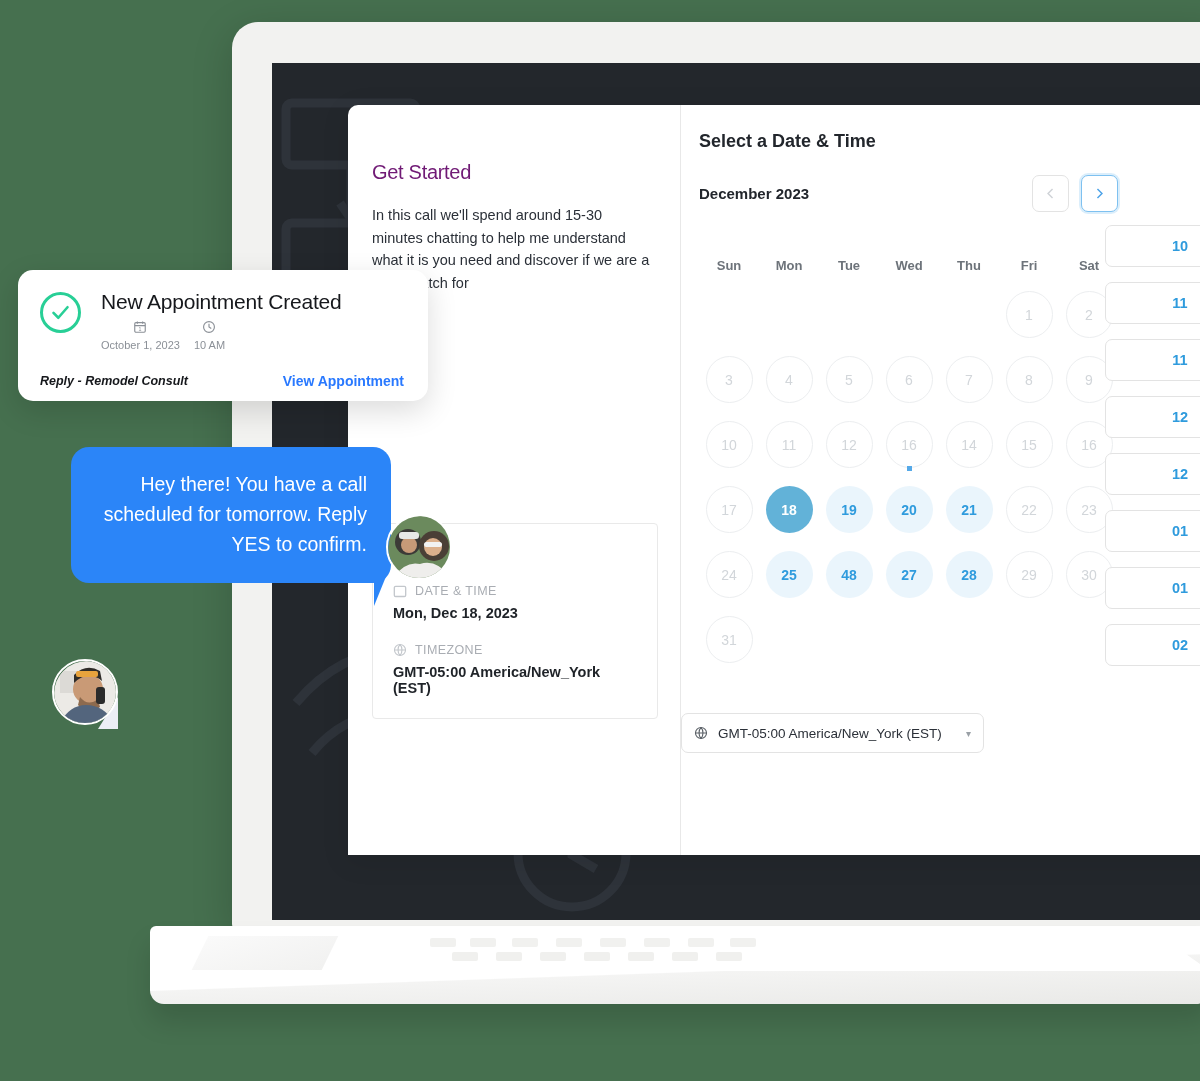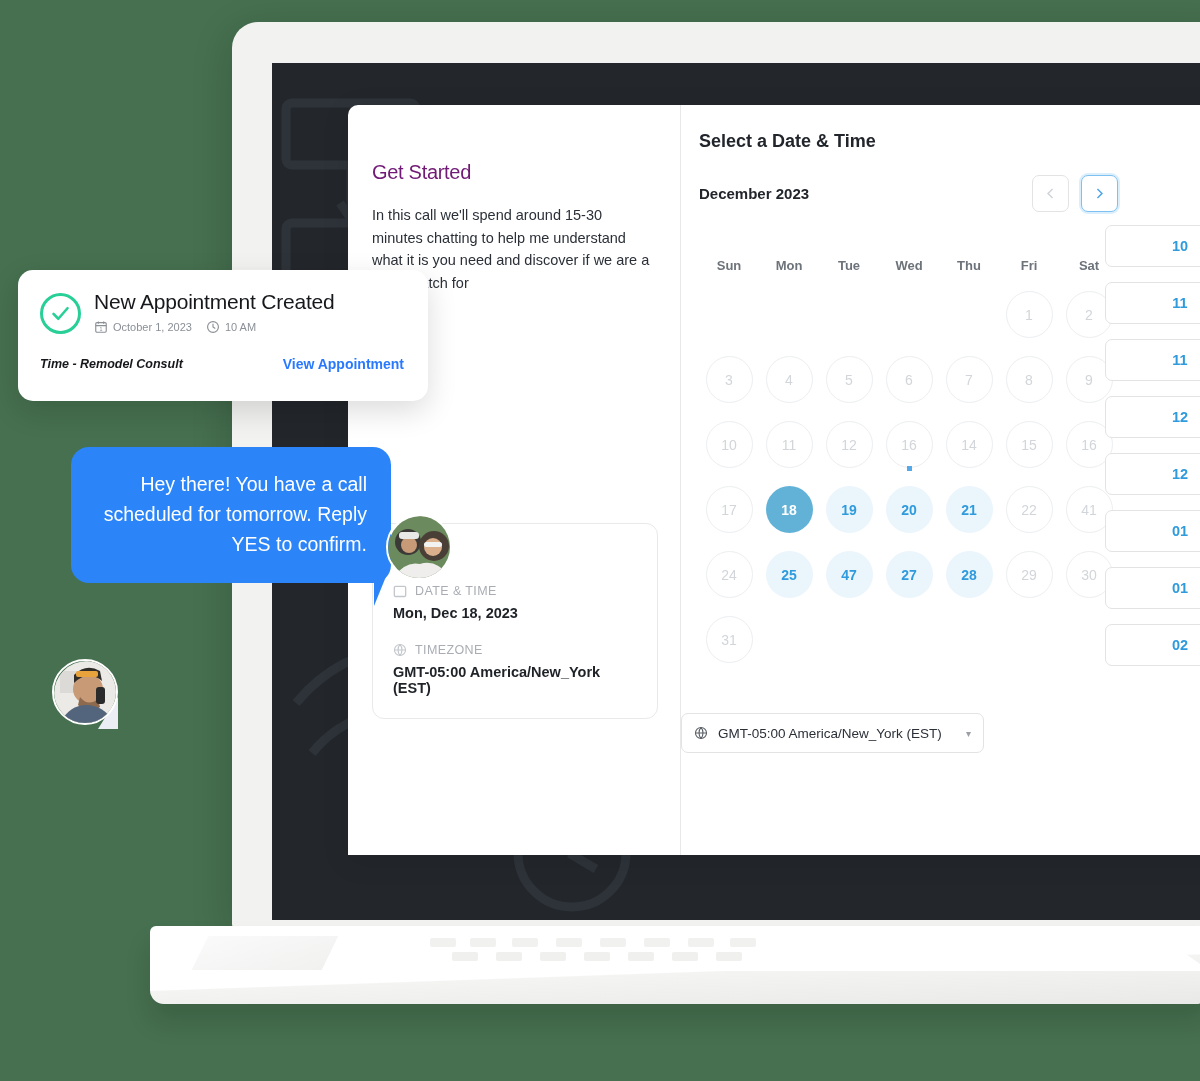--- a/index.html
+++ b/index.html
@@ -81,21 +81,21 @@
   h1.get-started {
     font-size: 20px; font-weight: normal; color: #701a75; letter-spacing: -.3px;
     margin-bottom: 20px;
   }
   .blurb { font-size: 14.5px; line-height: 22.5px; color: #2b3038; }
 
   
   .appt-card {
     position: absolute; left: 24px; top: 418px;
     width: 286px; background: #fff;
-    border: 1px solid #e9e9e9; border-radius: 12px;
+    border: 1px solid #e9e9e9; border-radius: 4px;
     padding: 24px 20px 22px 20px;
   }
   .appt-field { margin-bottom: 22px; }
   .appt-field:last-child { margin-bottom: 0; }
   .appt-label {
     display: flex; align-items: center; gap: 8px;
     font-size: 12.5px; color: #a9adb3; letter-spacing: .4px; margin-bottom: 7px;
   }
   .appt-value { font-size: 14.5px; font-weight: bold; color: #1f2328; }
   .mini-ico { width: 14px; height: 14px; display: inline-block; flex: none; }
@@ -150,30 +150,30 @@
   }
 
   
   .notif {
     position: absolute; left: 18px; top: 270px;
     width: 410px; height: 131px;
     background: #fff; border-radius: 15px;
     box-shadow: 0 10px 30px rgba(0,0,0,.14);
     padding: 20px 24px 18px 22px;
   }
-  .notif-top { display: flex; align-items: flex-end; gap: 13px; }
+  .notif-top { display: flex; align-items: flex-start; gap: 20px; }
   .check-ring {
     width: 41px; height: 41px; border-radius: 50%;
     border: 3px solid #28cf96; flex: none;
     display: flex; align-items: center; justify-content: center; margin-top: 2px;
   }
   .check-ring svg { width: 21px; height: 21px; }
   .notif-title { font-size: 21px; color: #16181c; letter-spacing: -.2px; }
   .notif-meta { display: flex; align-items: center; gap: 14px; margin-top: 6px; }
-  .notif-meta span { display: flex; align-items: center; gap: 5px; font-size: 11px; color: #8b9097; }
+  .notif-meta span { display: flex; align-items: center; gap: 5px; font-size: 11px; color: #8b9097; flex-direction: column; }
   .notif-bottom { display: flex; align-items: center; margin-top: 22px; }
   .notif-who { font-size: 12.5px; font-weight: bold; font-style: italic; color: #16181c; }
   .notif-link { margin-left: auto; font-size: 14px; font-weight: bold; color: #2979ff; }
 
   
   .bubble-blue {
     position: absolute; left: 71px; top: 447px;
     width: 320px; padding: 22px 24px 24px 24px;
     background: #2b85f8; border-radius: 18px;
     color: #fff; font-size: 19.5px; line-height: 30px; text-align: right;
@@ -403,30 +403,30 @@
           <div class="cal-cell">
             <div class="day available">20</div>
           </div>
           <div class="cal-cell">
             <div class="day available">21</div>
           </div>
           <div class="cal-cell">
             <div class="day disabled">22</div>
           </div>
           <div class="cal-cell">
-            <div class="day disabled">41</div>
+            <div class="day disabled">23</div>
           </div>
           <div class="cal-cell">
             <div class="day disabled">24</div>
           </div>
           <div class="cal-cell">
             <div class="day available">25</div>
           </div>
           <div class="cal-cell">
-            <div class="day available">47</div>
+            <div class="day available">48</div>
           </div>
           <div class="cal-cell">
             <div class="day available">27</div>
           </div>
           <div class="cal-cell">
             <div class="day available">28</div>
           </div>
           <div class="cal-cell">
             <div class="day disabled">29</div>
           </div>
@@ -488,21 +488,21 @@
                 <circle cx="8" cy="8" r="6.2"></circle>
                   <path d="M8 4.4V8l2.6 1.8"></path>
               </svg>
             </span>
             <span>10 AM</span>
           </span>
         </div>
       </div>
     </div>
     <div class="notif-bottom">
-      <div class="notif-who">Time - Remodel Consult</div>
+      <div class="notif-who">Reply - Remodel Consult</div>
       <div class="notif-link">View Appointment</div>
     </div>
   </div>
 
   <div class="bubble-blue-tail"></div>
   <div class="bubble-blue">Hey there! You have a call scheduled for tomorrow. Reply YES to confirm.</div>
 
   <div class="avatar couple">
     <svg viewBox="0 0 66 66" width="66" height="66">
       <defs>

